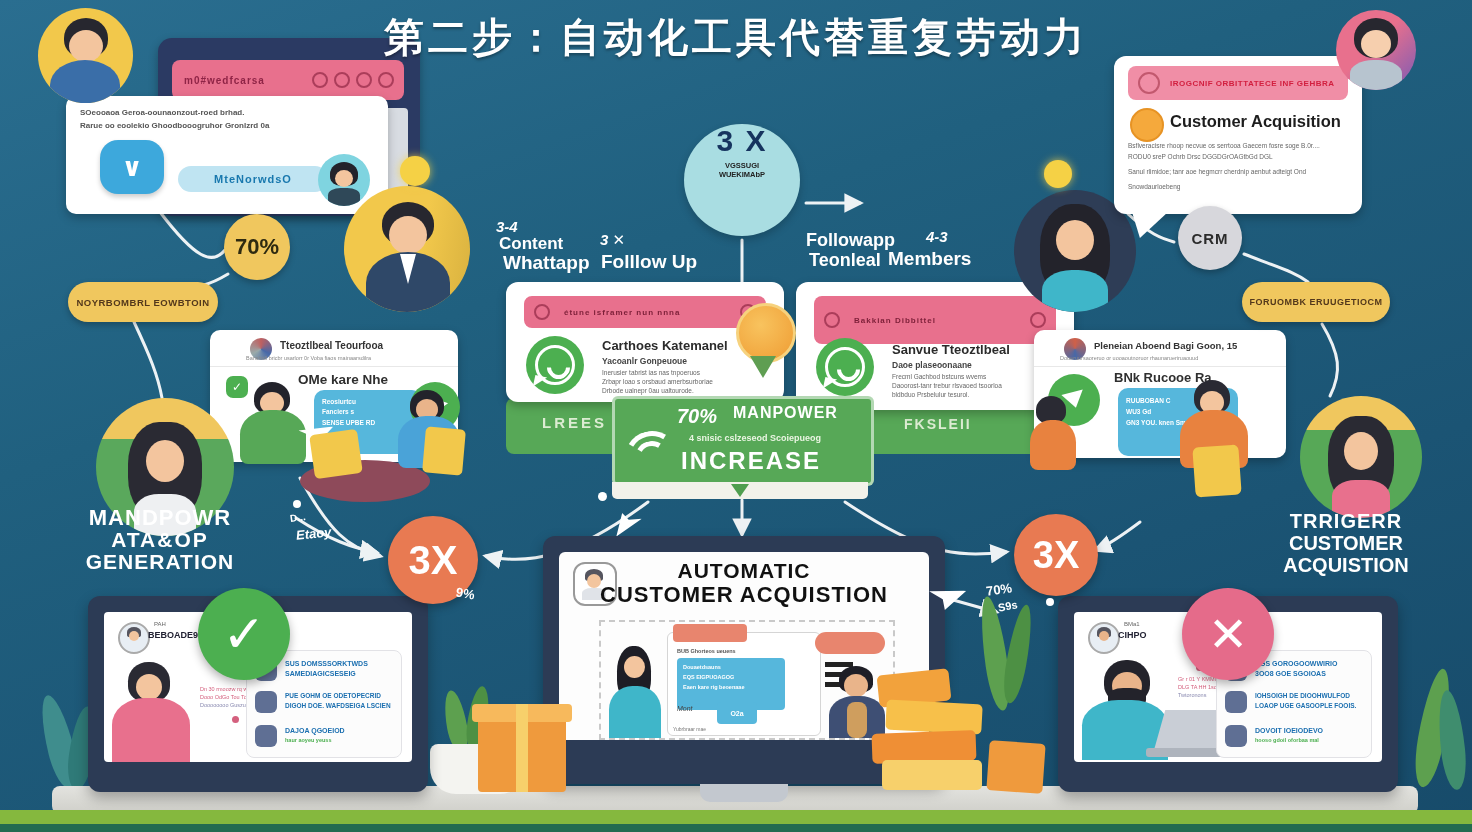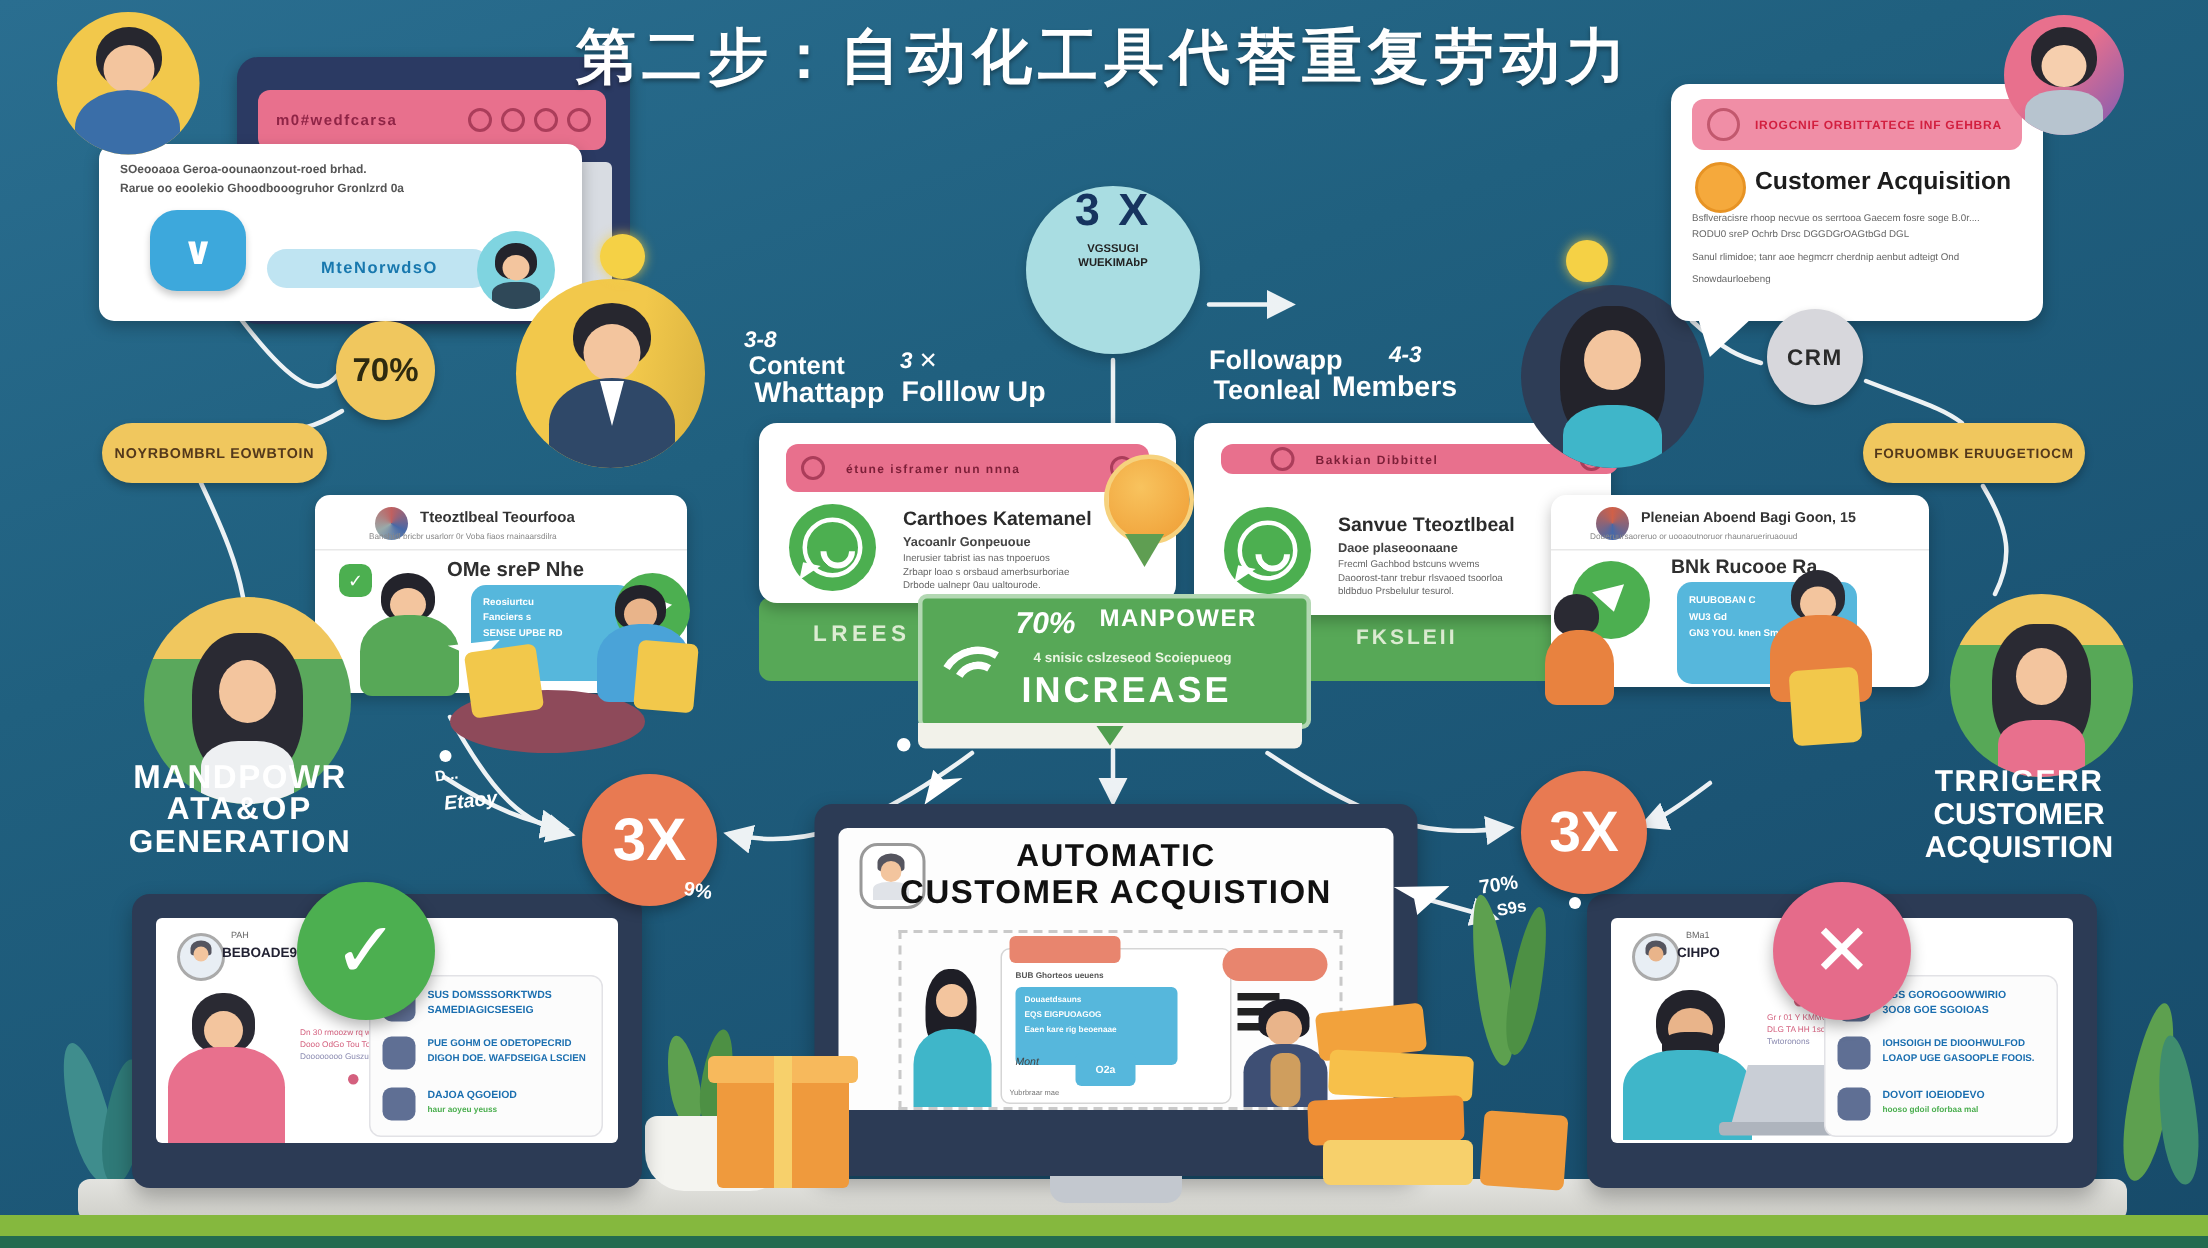--- a/index.html
+++ b/index.html
@@ -104,21 +104,21 @@
     <div class="abs" style="left:56px;top:68px;width:16px;height:30px;background:#fff;clip-path:polygon(0 0,100% 0,50% 100%);"></div>
   </div>
   <div class="circ" style="left:400px;top:156px;width:30px;height:30px;background:#f5d145;z-index:4;box-shadow:0 0 8px rgba(245,209,69,.8);"></div>
 
   <div class="circ" style="left:684px;top:124px;width:116px;height:112px;background:#a9dde2;z-index:4;display:flex;flex-direction:column;align-items:center;justify-content:flex-start;box-shadow:0 4px 8px rgba(0,0,0,.2);">
     <span style="font-size:30px;font-weight:800;color:#16345f;letter-spacing:2px;">3 X</span>
     <span style="font-size:7.5px;font-weight:bold;color:#222;margin-top:3px;">VGSSUGI</span>
     <span style="font-size:7.5px;font-weight:bold;color:#222;">WUEKIMAbP</span>
   </div>
 
-  <div class="scrtxt wt" style="left:496px;top:218px;font-size:15px;font-style:italic;z-index:4;">3-8</div>
+  <div class="scrtxt wt" style="left:496px;top:218px;font-size:15px;font-style:italic;z-index:4;">3-4</div>
   <div class="scrtxt wt" style="left:499px;top:234px;font-size:17px;z-index:4;">Content</div>
   <div class="scrtxt wt" style="left:600px;top:231px;font-size:15px;font-style:italic;z-index:4;">3 ✕</div>
   <div class="scrtxt wt" style="left:503px;top:252px;font-size:19px;z-index:4;">Whattapp</div>
   <div class="scrtxt wt" style="left:601px;top:251px;font-size:19px;z-index:4;">Folllow Up</div>
   <div class="scrtxt wt" style="left:806px;top:230px;font-size:18px;z-index:4;">Followapp</div>
   <div class="scrtxt wt" style="left:926px;top:228px;font-size:15px;font-style:italic;z-index:4;">4-3</div>
   <div class="scrtxt wt" style="left:809px;top:250px;font-size:18px;z-index:4;">Teonleal</div>
   <div class="scrtxt wt" style="left:888px;top:248px;font-size:19px;z-index:4;">Members</div>
 
   <div class="abs" style="left:506px;top:398px;width:570px;height:56px;background:#57a857;border-radius:8px;z-index:2;">
@@ -140,21 +140,21 @@
       </div>
     </div>
     <div class="abs" style="left:96px;top:56px;font-size:13px;font-weight:800;color:#2b2b2b;">Carthoes Katemanel</div>
     <div class="abs" style="left:96px;top:74px;font-size:8.5px;font-weight:bold;color:#444;">Yacoanlr Gonpeuoue</div>
     <div class="abs tiny" style="left:96px;top:87px;font-size:6.5px;">Inerusier tabrist ias nas tnpoeruos</div>
     <div class="abs tiny" style="left:96px;top:96px;font-size:6.5px;">Zrbapr loao s orsbaud amerbsurboriae</div>
     <div class="abs tiny" style="left:96px;top:105px;font-size:6.5px;">Drbode ualnepr 0au ualtourode.</div>
   </div>
 
   <div class="card" style="left:796px;top:282px;width:278px;height:128px;z-index:3;">
-    <div class="hdr-pink" style="left:18px;top:14px;width:242px;height:20px;padding-left:23px;">
+    <div class="hdr-pink" style="left:18px;top:14px;width:242px;height:48px;">
       <span class="ghost" style="margin-left:10px;"></span>
       <span style="font-size:8px;font-weight:bold;color:#7c1f38;margin-left:14px;letter-spacing:1px;">Bakkian Dibbittel</span>
       <span style="flex:1"></span>
       <span class="ghost" style="margin-right:10px;"></span>
     </div>
     <div class="circ" style="left:20px;top:56px;width:58px;height:58px;background:#4caf50;display:flex;align-items:center;justify-content:center;">
       <div style="width:34px;height:34px;border:3.5px solid #fff;border-radius:50%;position:relative;">
         <div class="abs" style="left:-4px;bottom:-6px;width:0;height:0;border-top:12px solid #fff;border-right:12px solid transparent;transform:rotate(12deg);"></div>
         <div class="abs" style="left:9px;top:8px;width:15px;height:15px;border:4px solid #fff;border-top-color:transparent;border-right-color:transparent;border-radius:50%;transform:rotate(-45deg);"></div>
       </div>
@@ -186,21 +186,21 @@
   </div>
 
   <div class="card" style="left:210px;top:330px;width:248px;height:132px;border-radius:10px;z-index:3;">
     <div class="circ" style="left:40px;top:8px;width:22px;height:22px;background:conic-gradient(#c06060,#4668a8,#9aa,#c06060);"></div>
     <div class="abs" style="left:70px;top:10px;font-size:10px;font-weight:800;color:#333;">Tteoztlbeal Teourfooa</div>
     <div class="abs" style="left:36px;top:25px;font-size:5.5px;color:#888;">Banshidl bricbr usarlorr 0r Voba fiaos rnainaarsdilra</div>
     <div class="abs" style="left:0;top:36px;width:100%;height:1px;background:#e8e8e8;"></div>
     <div class="greenchip" style="left:16px;top:46px;width:22px;height:22px;border-radius:7px;font-size:12px;font-weight:bold;">
         <span>✓</span>
       </div>
-    <div class="abs" style="left:88px;top:42px;font-size:13.5px;font-weight:800;color:#2f2f2f;">OMe sreP Nhe</div>
+    <div class="abs" style="left:88px;top:42px;font-size:13.5px;font-weight:800;color:#2f2f2f;">OMe kare Nhe</div>
     <div class="bluepanel" style="left:104px;top:60px;width:92px;height:50px;padding:7px 8px;font-size:6.5px;line-height:1.6;">
       <div>Reosiurtcu</div>
       <div>Fanciers s</div>
       <div>SENSE UPBE RD</div>
     </div>
     <div class="circ greenchip" style="left:200px;top:52px;width:50px;height:50px;">
       <div style="width:0;height:0;border-left:11px solid transparent;border-right:11px solid transparent;border-top:16px solid #fff;transform:rotate(20deg);"></div>
     </div>
   </div>
 

